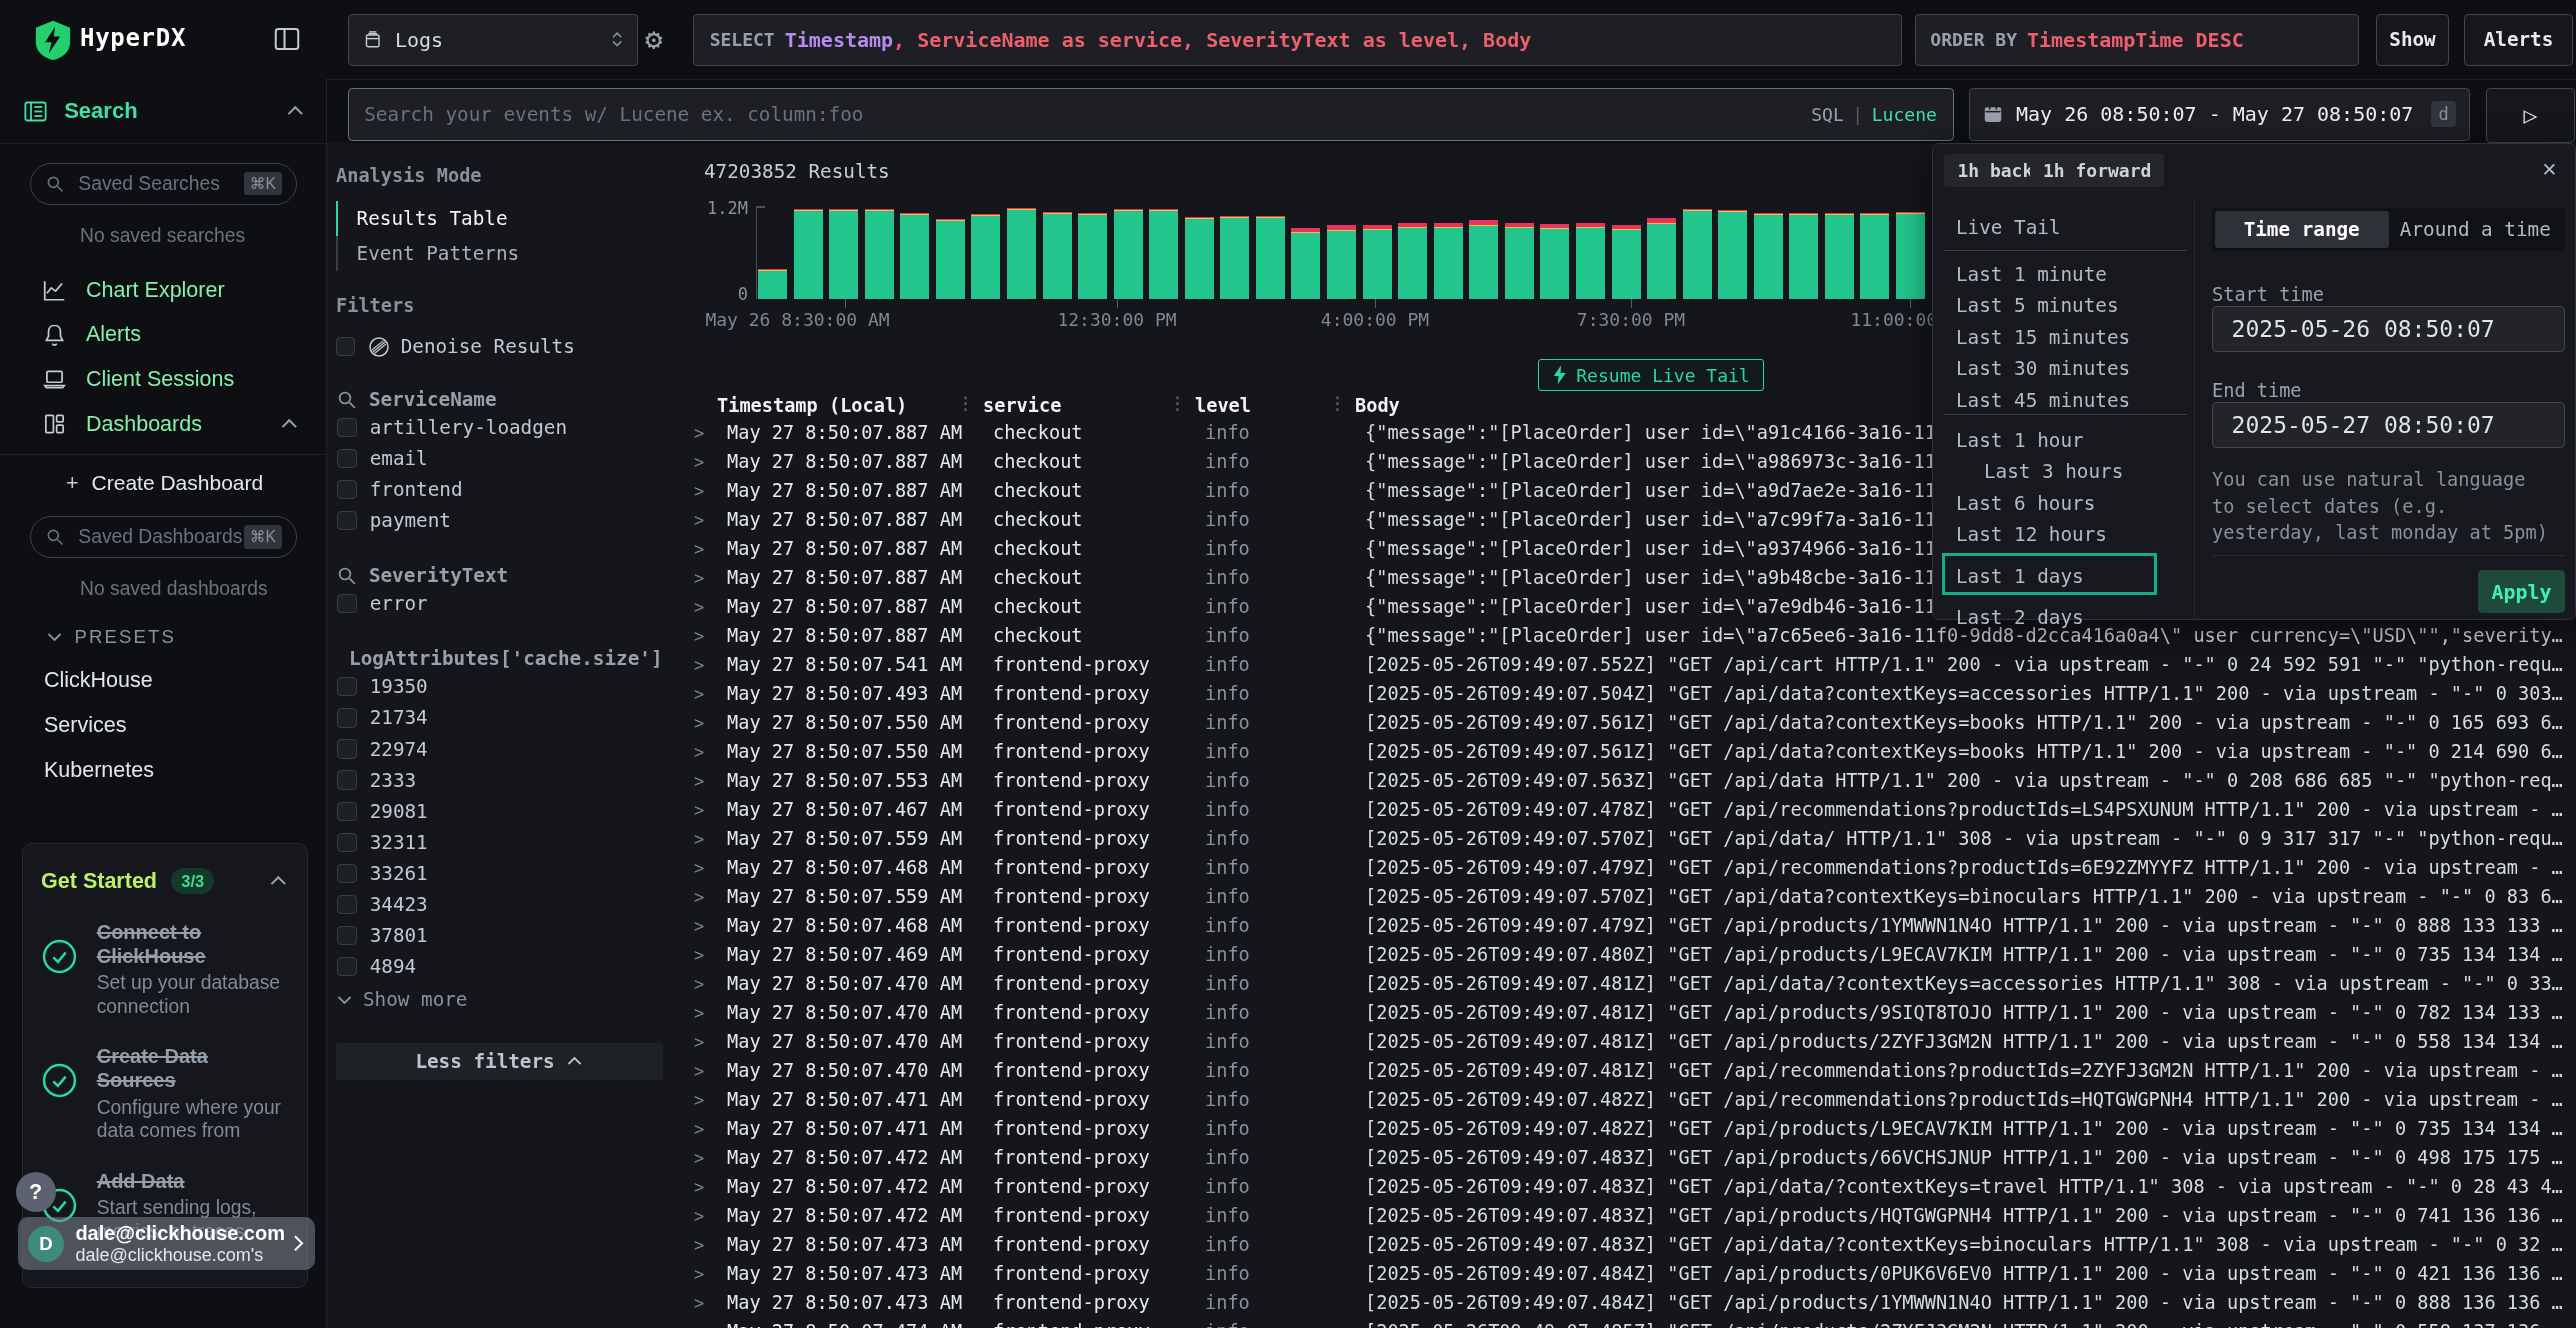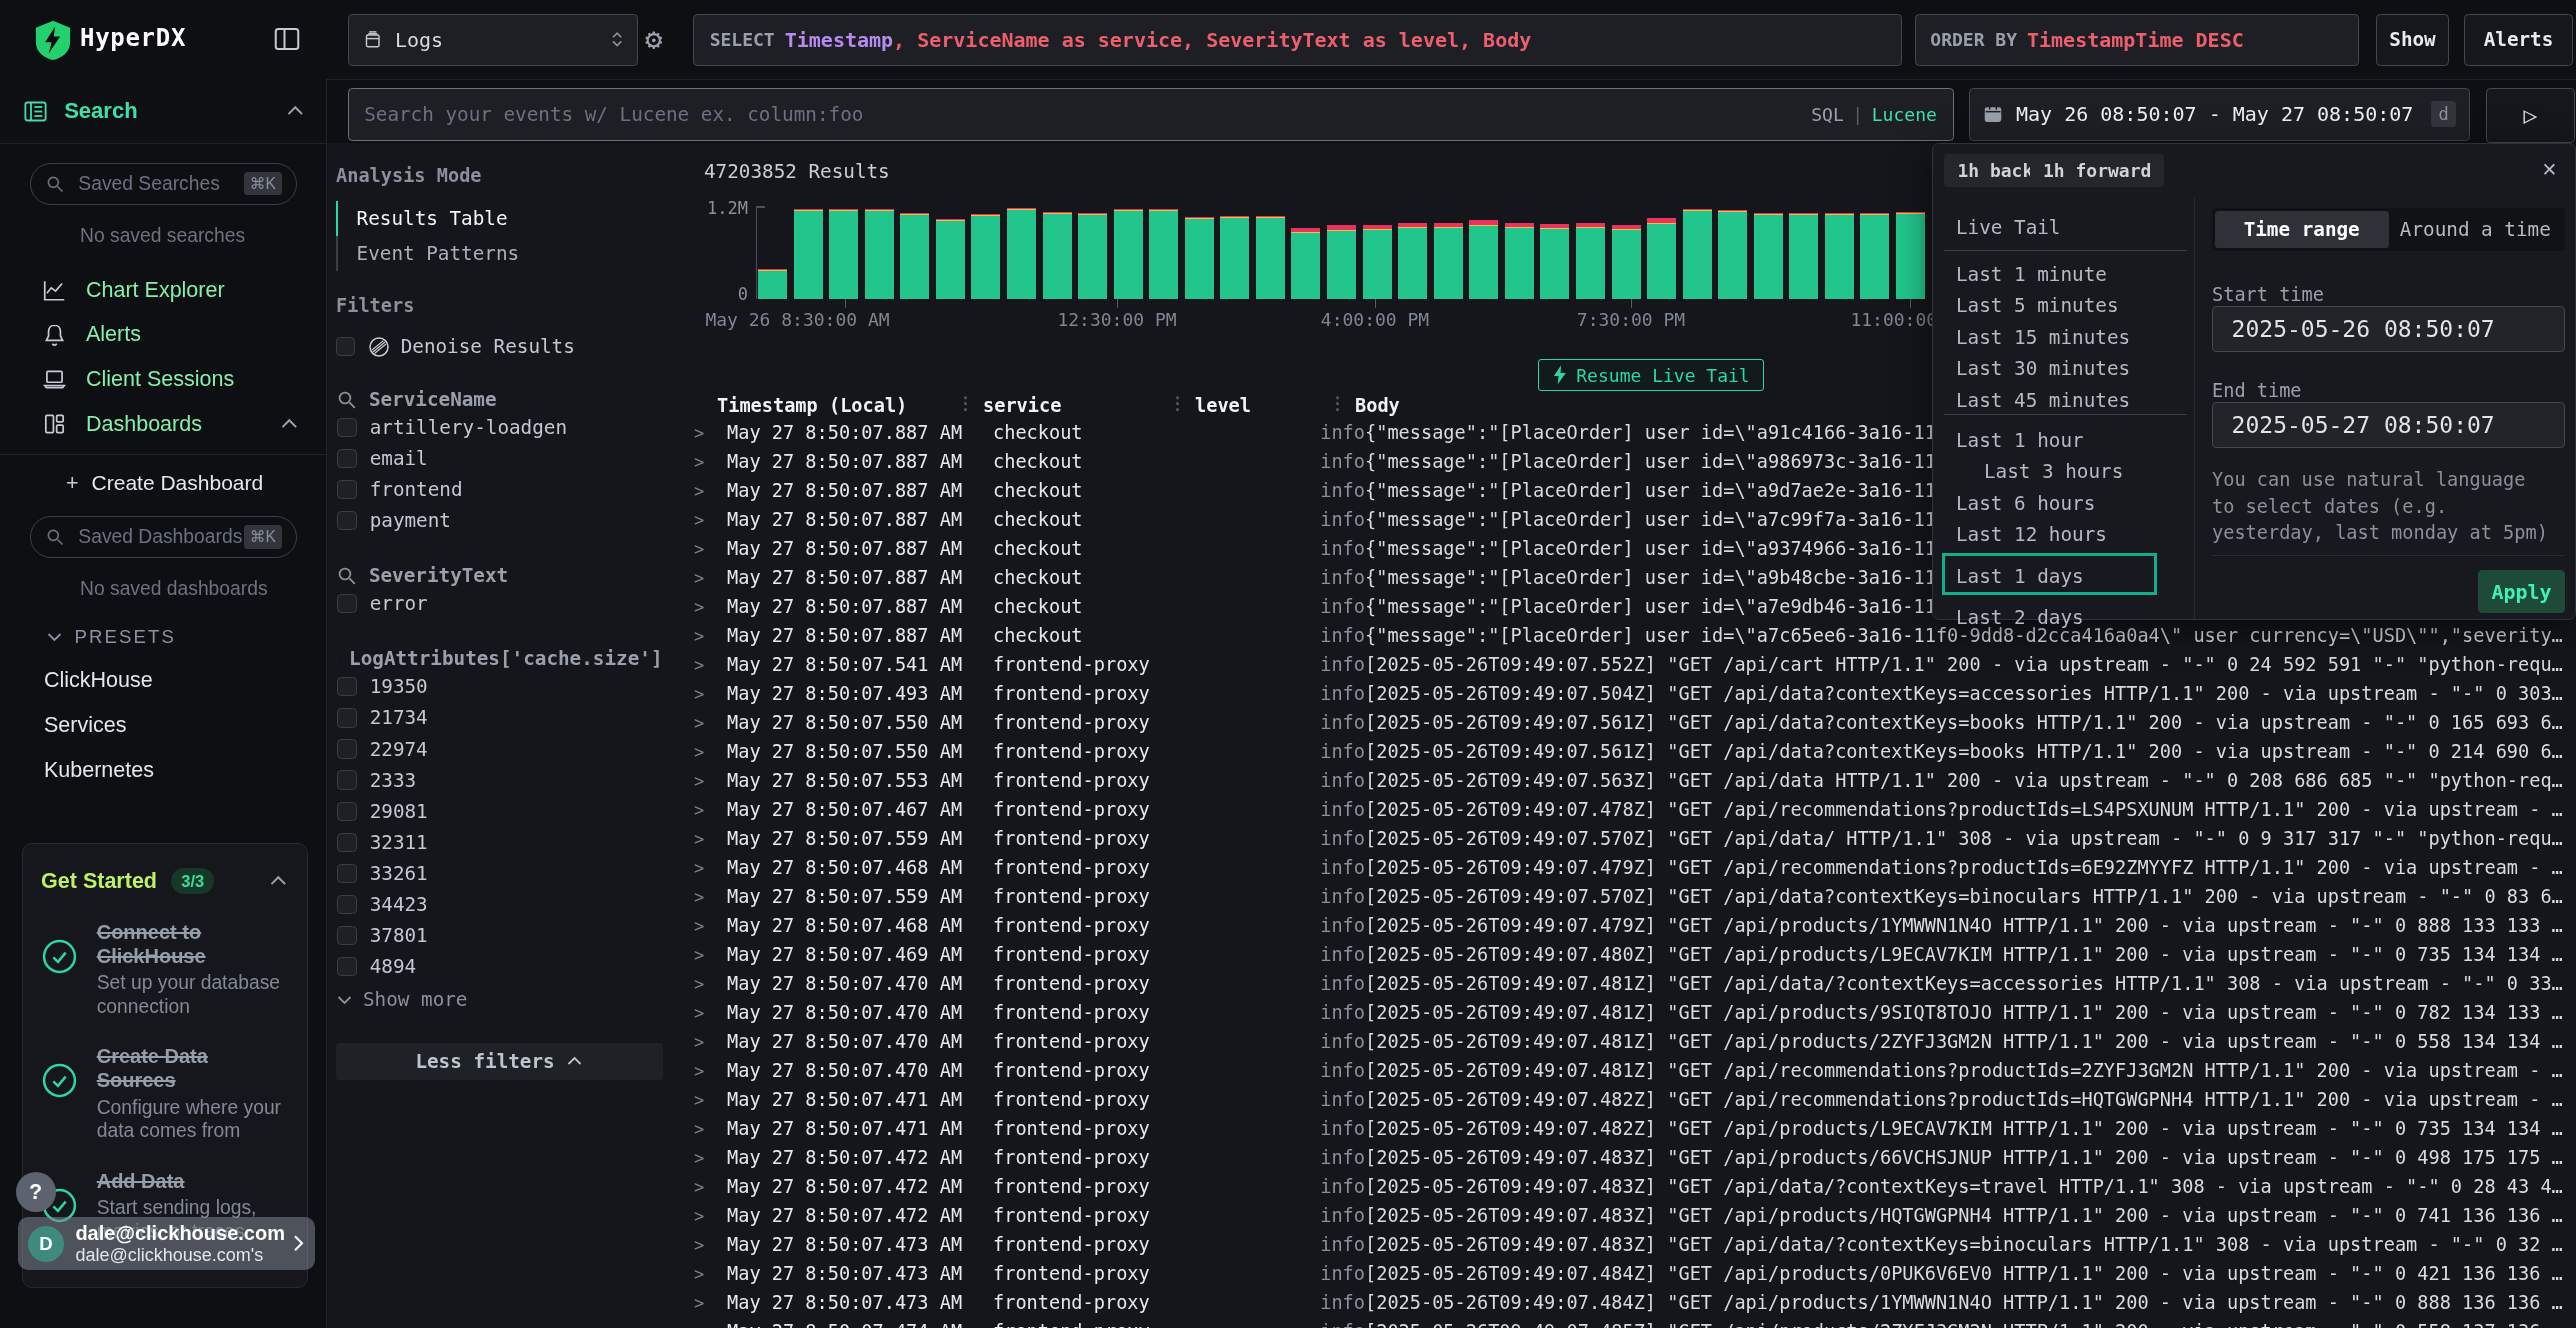--- a/index.html
+++ b/index.html
@@ -139,21 +139,21 @@
   .col-ts{width:266px;flex:0 0 266px;position:relative;}
   .col-sv{width:212px;flex:0 0 212px;position:relative;}
   .col-lv{width:160px;flex:0 0 160px;position:relative;}
   .col-bd{flex:1;min-width:0;position:relative;padding-right:10px;}
   .thead .col-sv::before,.thead .col-lv::before,.thead .col-bd::before{
       content:"⋮";position:absolute;left:-26px;top:-1.4px;color:#565b64;font-size:17px;}
   .trow{display:flex;height:29px;align-items:center;font-size:18.6px;}
   .trow .rch{color:#7a808c;padding-left:10px;font-size:17px;}
   .trow .ts{color:#e6e9ee;white-space:nowrap;}
   .trow .sv{color:#e6e9ee;white-space:nowrap;}
-  .trow .lv{color:#8a909c;white-space:nowrap;text-align:right;}
+  .trow .lv{color:#8a909c;white-space:nowrap;}
   .trow .bd{color:#d8dbe2;white-space:nowrap;overflow:hidden;text-overflow:ellipsis;}
 
   
   .time-panel{position:absolute;left:1932px;top:143px;width:644px;height:477px;background:#17191f;
       border:0.7px solid #2e323a;border-radius:7px;box-sizing:border-box;z-index:20;
       box-shadow:0 10px 36px rgba(0,0,0,0.55);}
   .tp-btn{position:absolute;top:10px;height:33px;background:#24262c;border-radius:3.6px;color:#cfd3da;
       font-size:18px;font-weight:bold;display:flex;align-items:center;padding:0 13px;}
   .tp-back{left:11.4px;}
   .tp-fwd{left:97px;}

